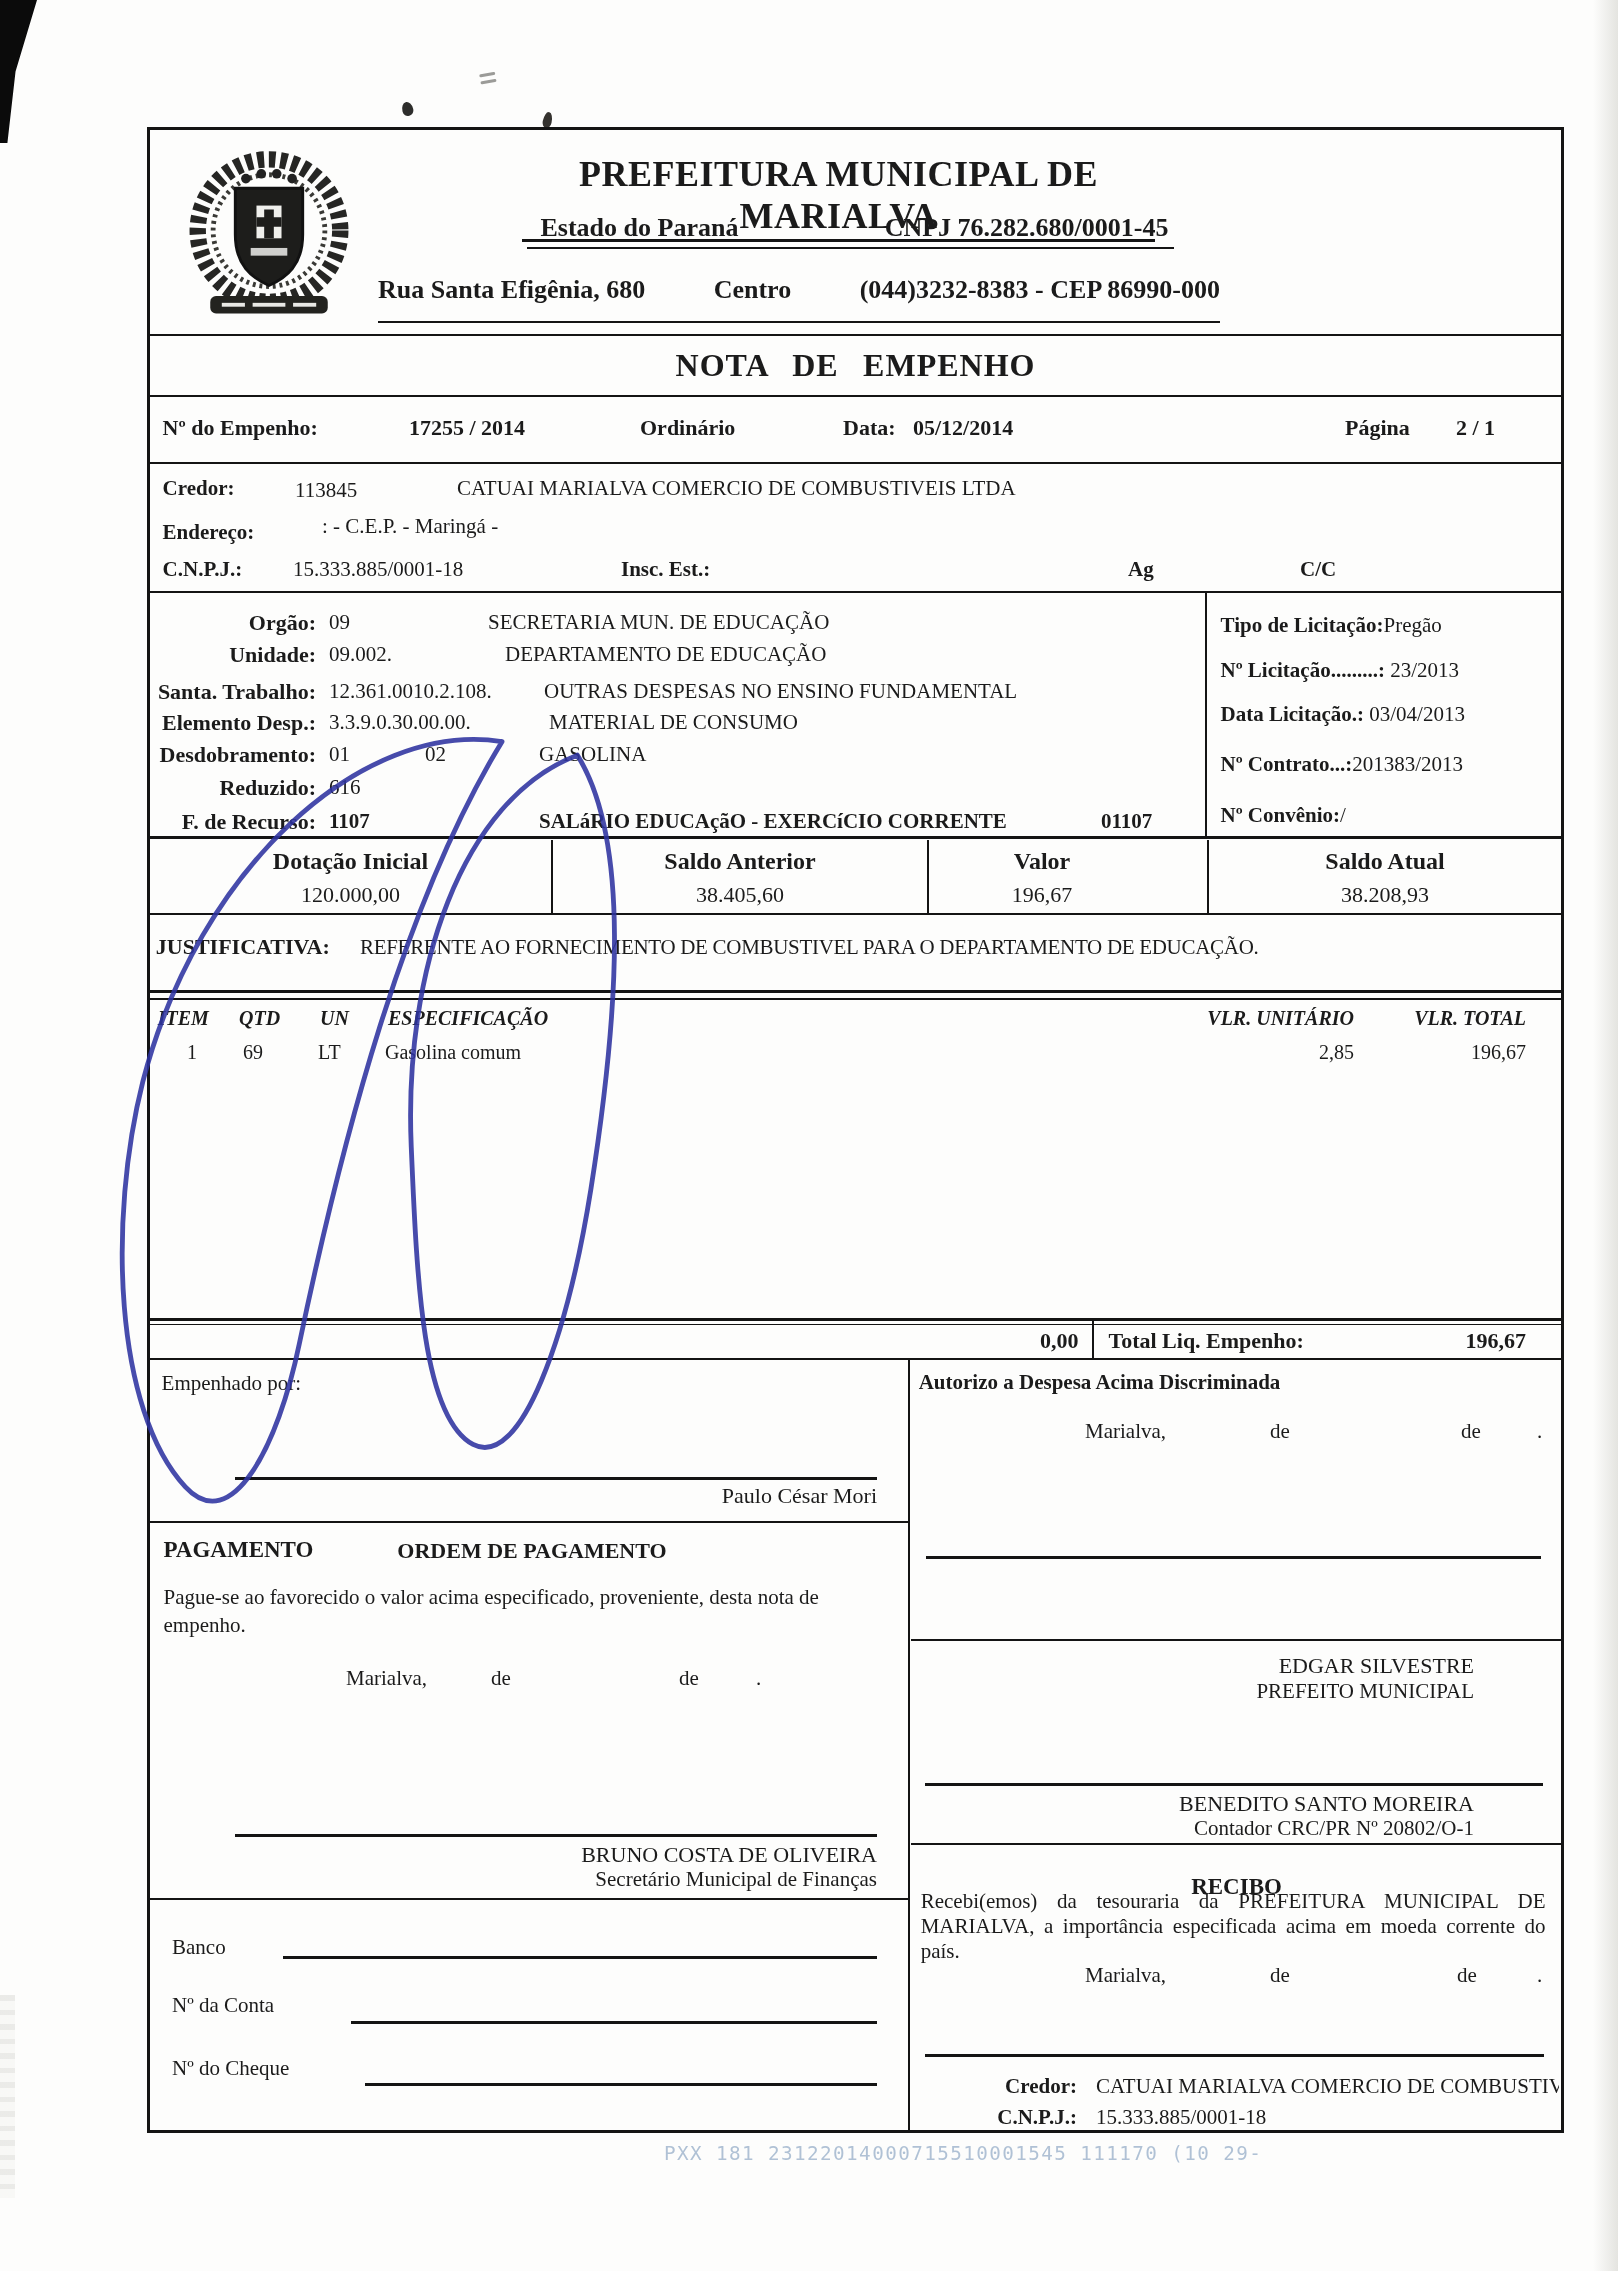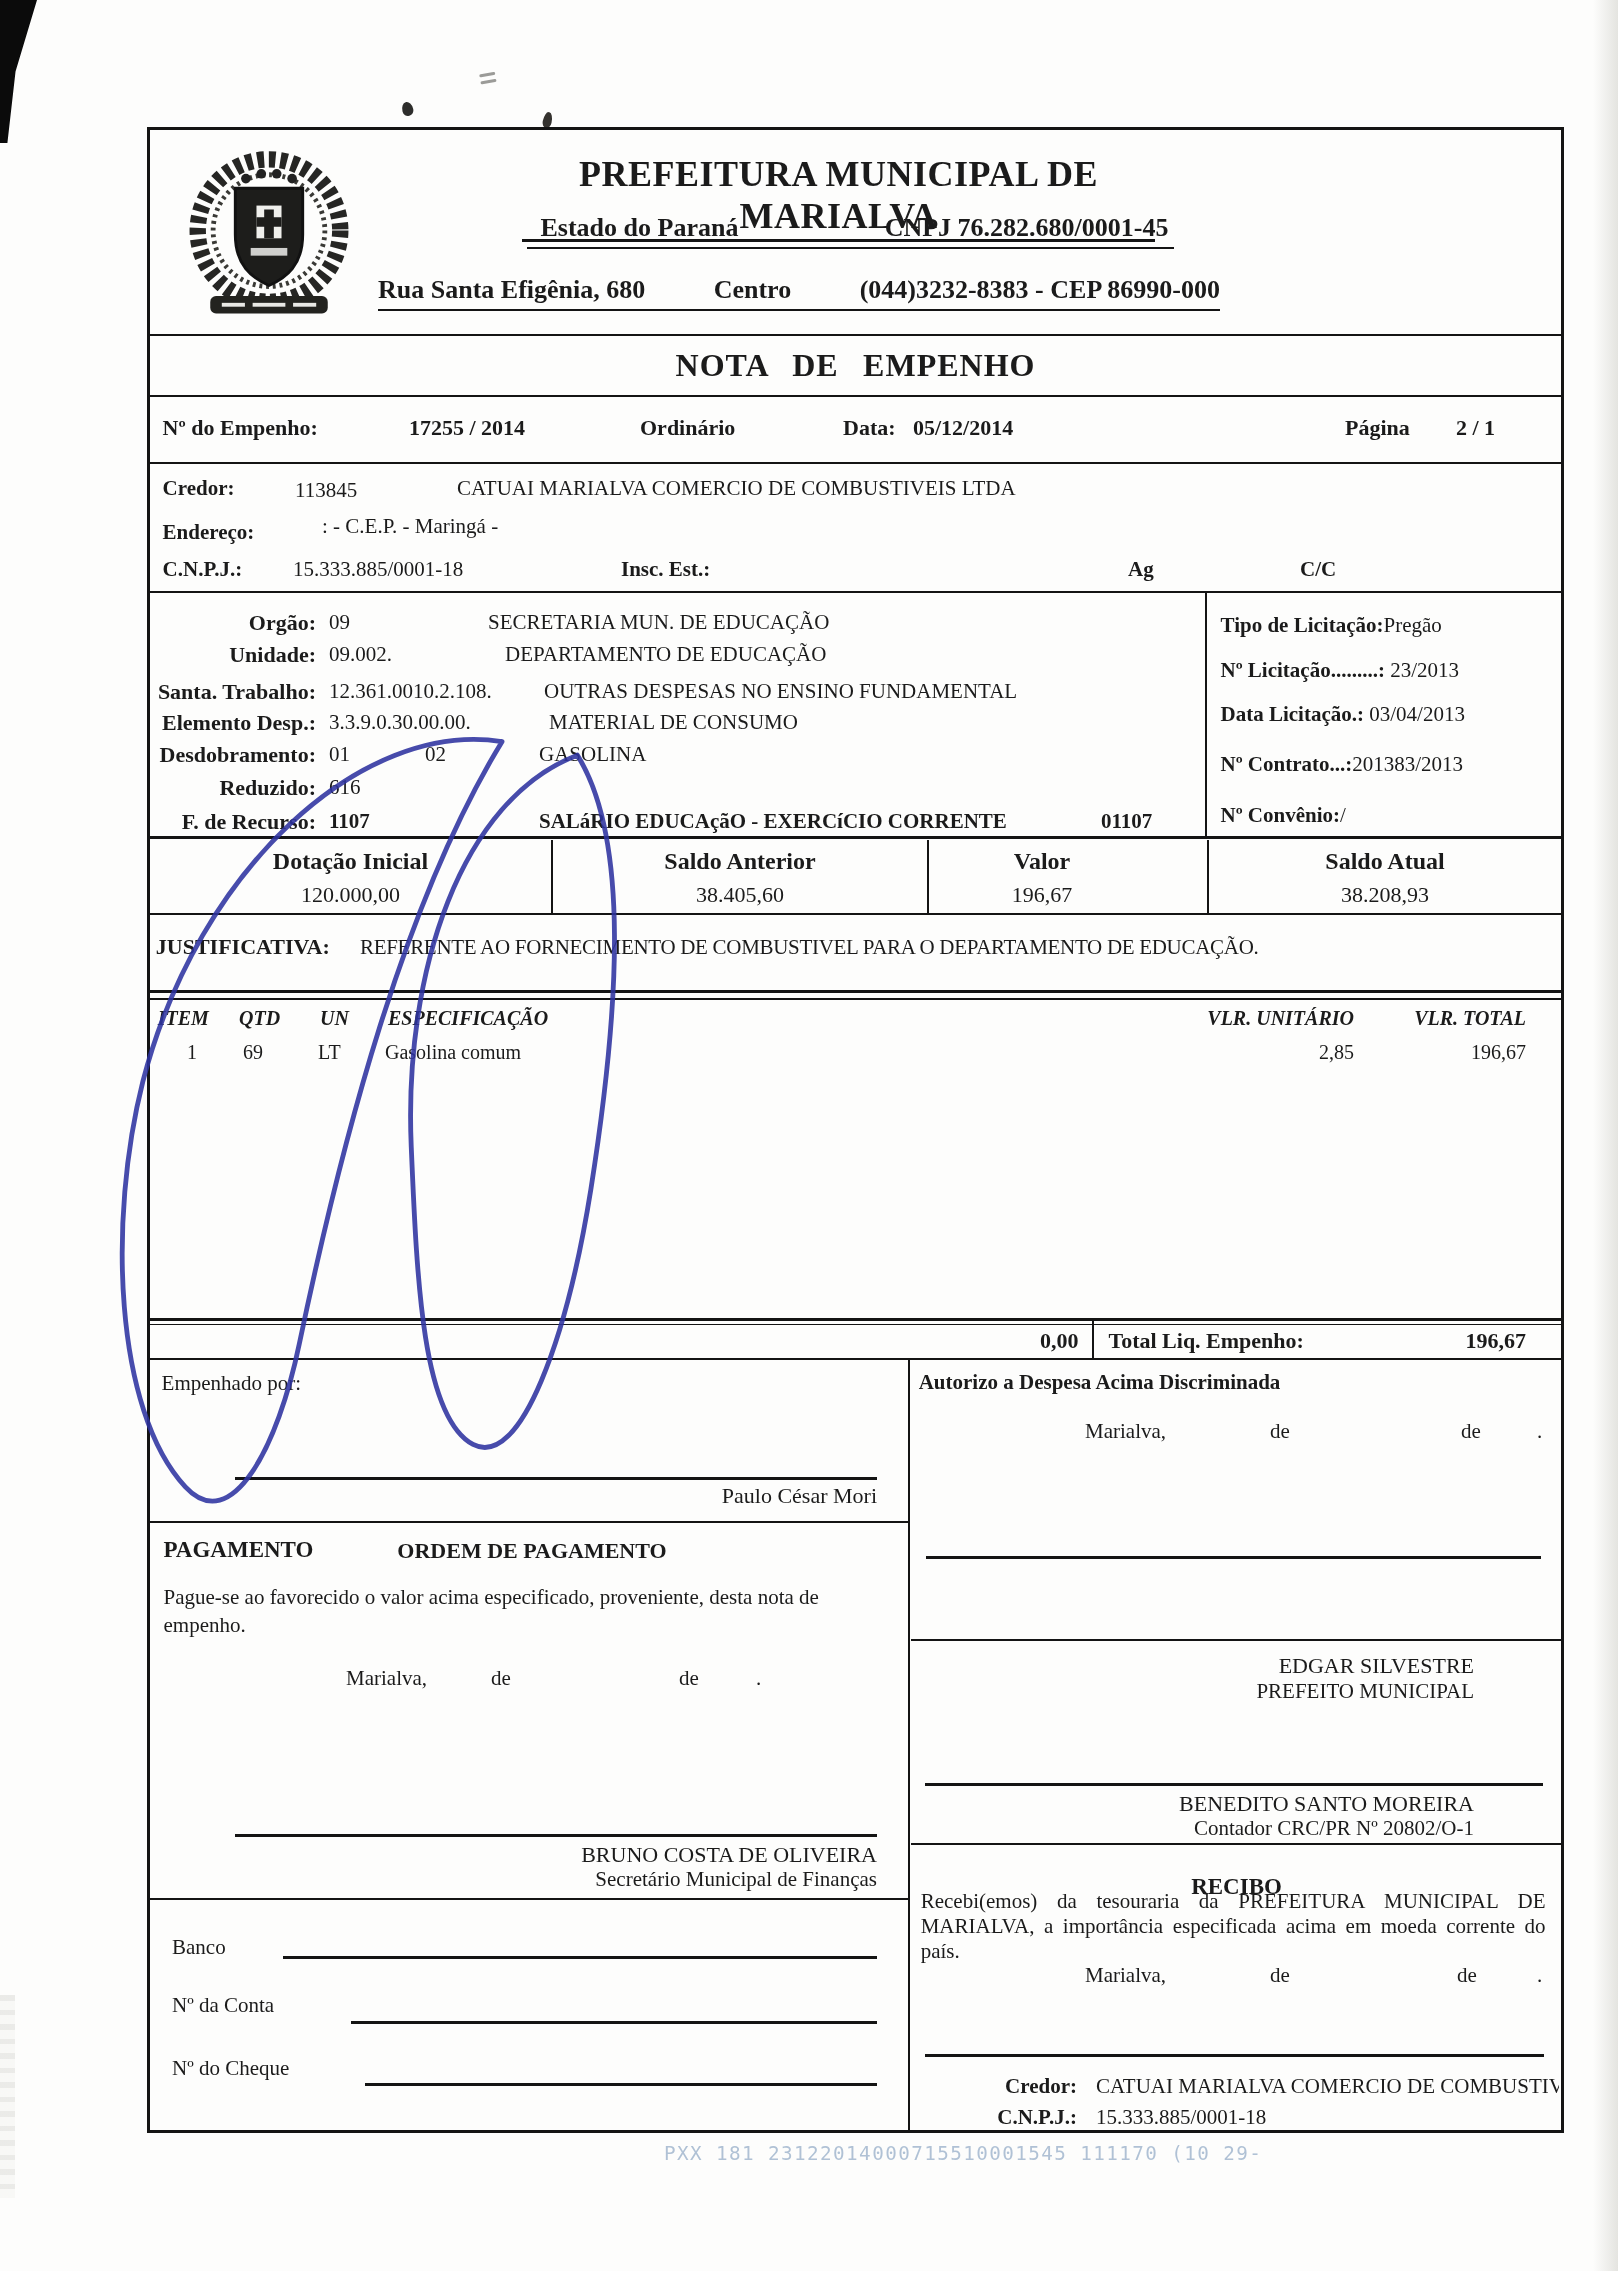--- a/index.html
+++ b/index.html
@@ -29,21 +29,21 @@
   .abs{position:absolute;}
 
   
   .bd-header{top:0;height:206px;border-bottom:2.9px solid #141414;}
   .logo{position:absolute;left:13.5px;top:11.6px;width:210px;height:183px;}
   .hline1{position:absolute;left:372px;top:23px;width:633px;text-align:center;
     font-size:36px;font-weight:bold;border-bottom:3.9px solid #141414;padding-bottom:1.9px;letter-spacing:0.5px;font-family:Liberation Serif, serif;}
   .hline2{position:absolute;left:377px;top:83px;width:628px;display:flex;justify-content:space-between;
     font-size:26px;font-weight:bold;border-bottom:2.9px solid #141414;padding:0 5.8px 3.9px 13.5px;}
   .hline3{position:absolute;left:228px;top:145px;width:842px;display:flex;justify-content:space-between;
-    font-size:26px;font-weight:bold;border-bottom:2.9px solid #141414;padding-bottom:4px;}
+    font-size:26px;font-weight:bold;border-bottom:2.9px solid #141414;padding-bottom:16px;}
 
   .bd-title{top:206px;height:61px;border-bottom:2.9px solid #141414;text-align:center;}
   .doc-title{margin-top:10.6px;display:inline-block;font-size:32px;font-weight:bold;word-spacing:15.4px;letter-spacing:1px;}
 
   .bd-emp{top:266px;height:68px;border-bottom:2.9px solid #141414;font-size:22px;font-weight:bold;}
   .bd-emp span{position:absolute;top:19.3px;white-space:nowrap;}
 
   .bd-credor{top:334px;height:129px;border-bottom:2.9px solid #141414;font-size:21px;}
   .bd-credor span{position:absolute;white-space:nowrap;}
 

